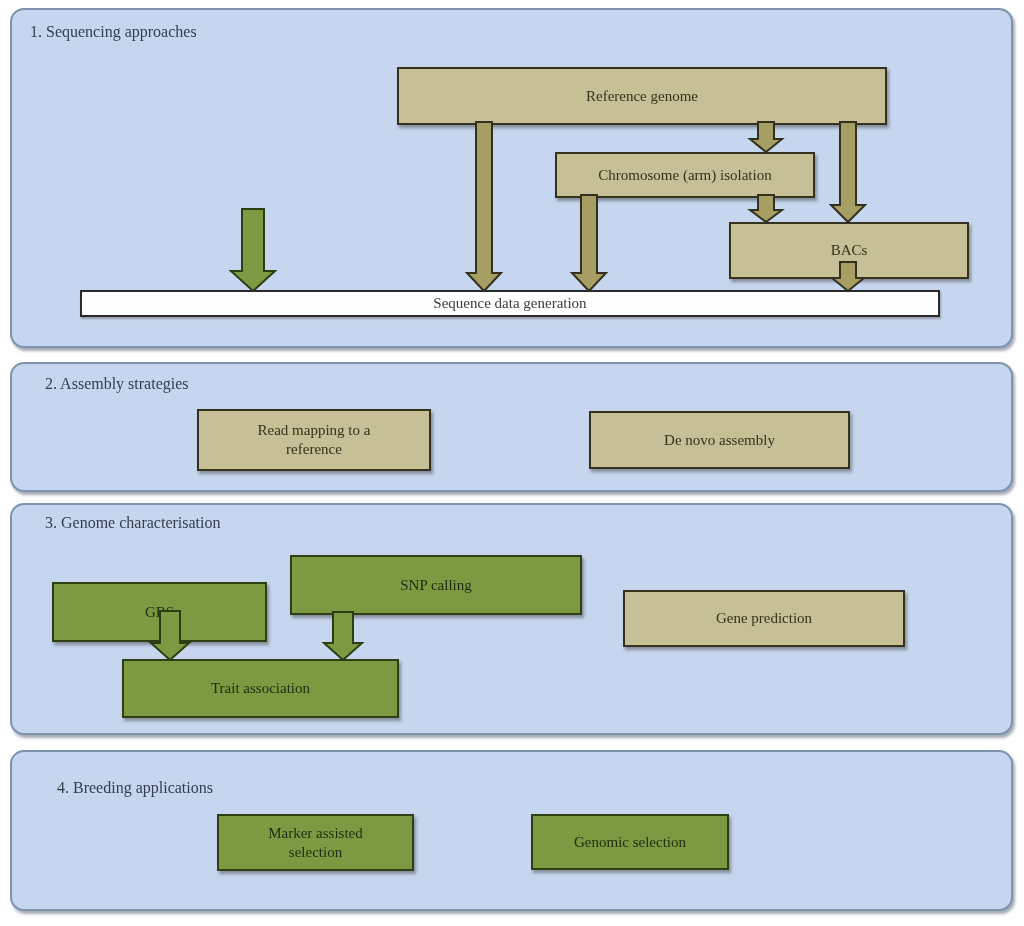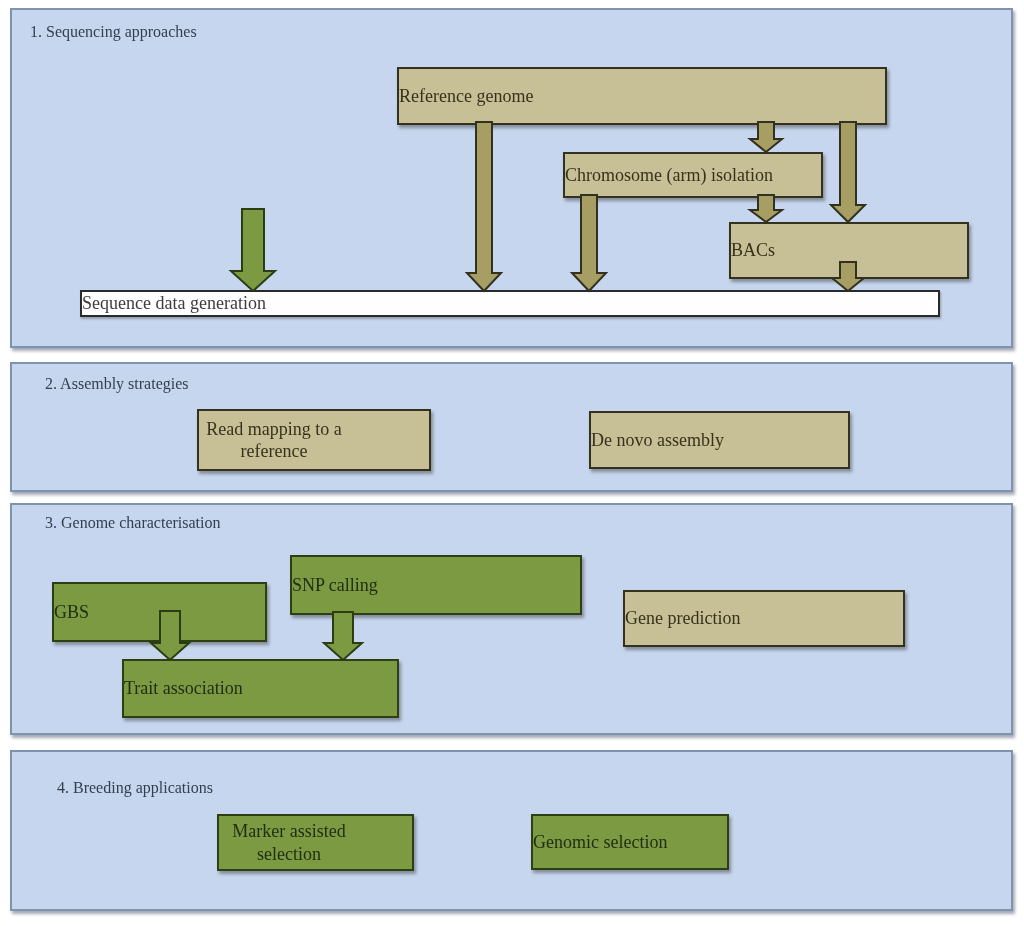--- a/index.html
+++ b/index.html
@@ -7,36 +7,36 @@
     position:relative;
     width:1024px;height:926px;
     background:#ffffff;
     font-family:"Liberation Serif","DejaVu Serif",serif;
     overflow:hidden;
   }
   .panel{
     position:absolute;
     background:var(--panel-bg);
     border:2px solid var(--panel-border);
-    border-radius:0;
+    border-radius:14px;
     box-shadow:2px 3px 3px rgba(90,100,120,0.55);
     box-sizing:border-box;
   }
   .sec-title{
     position:absolute;
     font-size:16px;
     color:var(--title-color);
     white-space:nowrap;
   }
   .box{
     position:absolute;
-    display:flex;align-items:center;justify-content:flex-start;
+    display:flex;align-items:center;justify-content:center;
     text-align:center;
     box-sizing:border-box;
-    font-size:18px;
+    font-size:15px;
     line-height:1.25;
     box-shadow:2px 3px 3px rgba(70,70,70,0.5);
   }
   .box.tan{
     background:var(--tan-fill);
     border:2px solid var(--tan-border);
     color:var(--tan-text);
   }
   .box.green{
     background:var(--green-fill);
@@ -64,21 +64,21 @@
 <div class="canvas" style="--panel-bg: #c6d6ee; --panel-border: #7e93ad; --tan-fill: #c7bf96; --tan-border: #35311f; --tan-text: #38321c; --green-fill: #7b9a41; --green-border: #2e3f16; --green-text: #1f2d12; --white-fill: #fefefe; --white-border: #2a2a2a; --white-text: #3c3c3c; --title-color: #333f4f;">
 
   <section class="panel" style="left:10px;top:8px;width:1003px;height:340px;">
     <div class="sec-title" style="left:18px;top:13px;">1. Sequencing approaches</div>
 
     <div class="box tan" style="left:385px;top:57px;width:490px;height:58px;">
       <span class="label">Reference genome</span>
     </div>
 
 
-    <div class="box tan" style="left:543px;top:142px;width:260px;height:46px;margin-left:8px;">
+    <div class="box tan" style="left:543px;top:142px;width:260px;height:46px;">
       <span class="label">Chromosome (arm) isolation</span>
     </div>
 
     <div class="box tan" style="left:717px;top:212px;width:240px;height:57px;">
       <span class="label">BACs</span>
     </div>
 
     <div class="box white" style="left:68px;top:280px;width:860px;height:27px;">
       <span class="label">Sequence data generation</span>
     </div>

